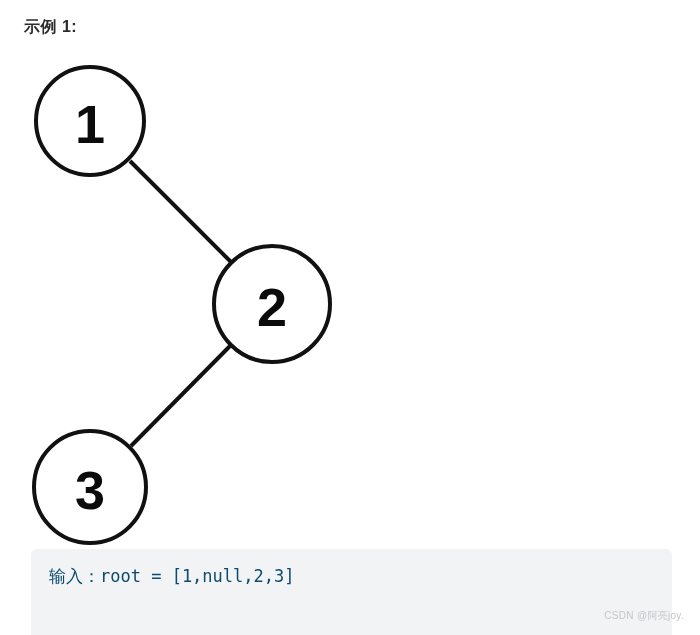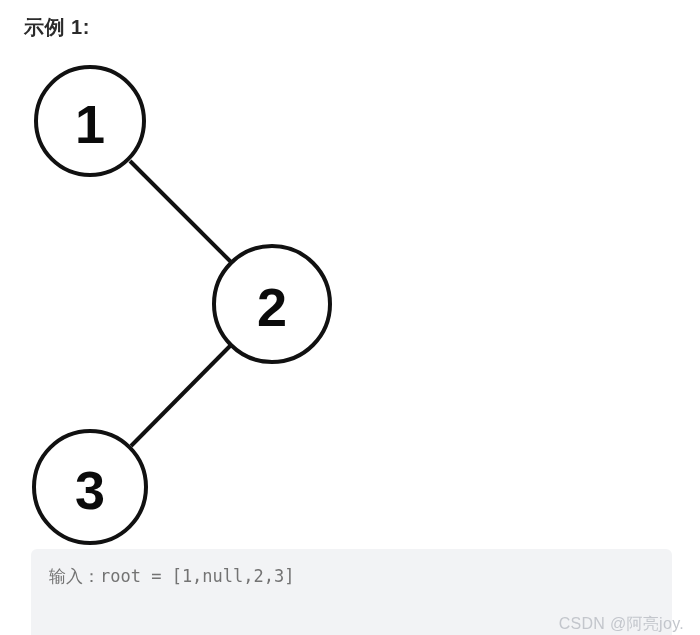--- a/index.html
+++ b/index.html
@@ -19,21 +19,21 @@
     position: relative;
     width: 700px;
     height: 635px;
   }
 
   
   .section-title {
     position: absolute;
     left: 24px;
     top: 16px;
-    font-size: 20px;
+    font-size: 16px;
     font-weight: bold;
     color: #2b2b2b;
     letter-spacing: 0.5px;
     line-height: 22px;
     white-space: nowrap;
   }
 
   
   .tree-figure {
     position: absolute;
@@ -73,31 +73,31 @@
     height: 86px;
     background: #f2f3f5;
     border-radius: 6px 6px 0 0;
     box-sizing: border-box;
     padding: 12px 0 0 18px;
   }
   .code-line {
     font-family: "DejaVu Sans Mono", monospace;
     font-size: 17px;
     line-height: 31px;
-    color: #737373;
+    color: #0c4a6e;
     white-space: pre;
   }
 
   
   .watermark {
     position: absolute;
     right: 16px;
-    bottom: 0;
+    bottom: 12px;
     font-family: "Liberation Sans", sans-serif;
-    font-size: 16px;
+    font-size: 10px;
     color: #c3c6cc;
     white-space: nowrap;
     letter-spacing: 0.3px;
     pointer-events: none;
   }
 </style>
 </head>
 <body>
 
 <div id="page">

